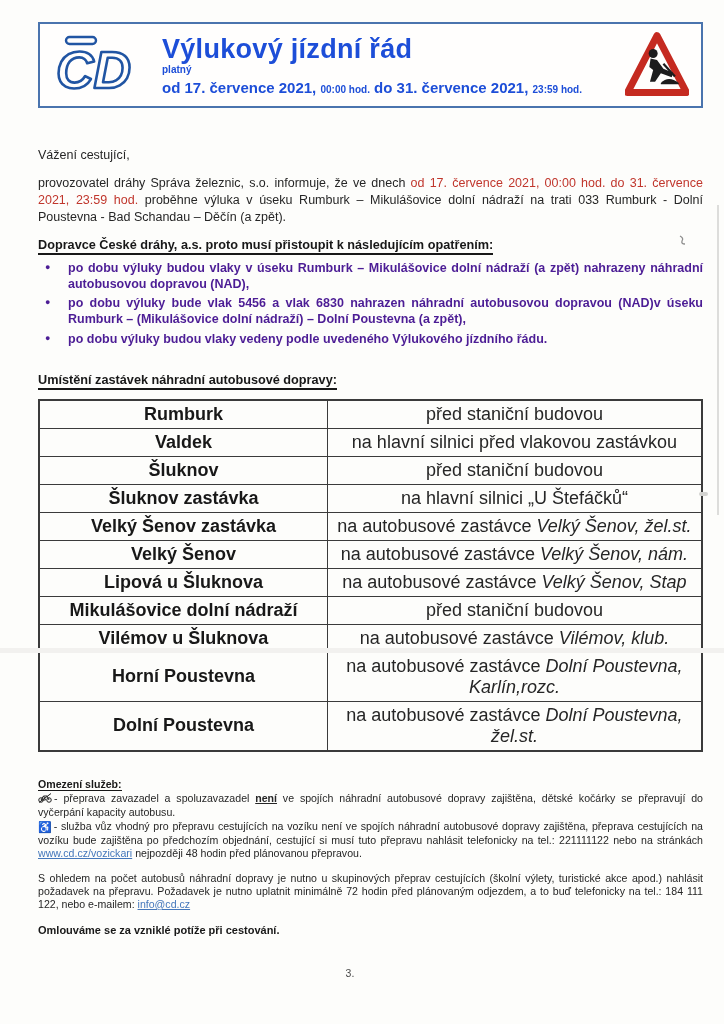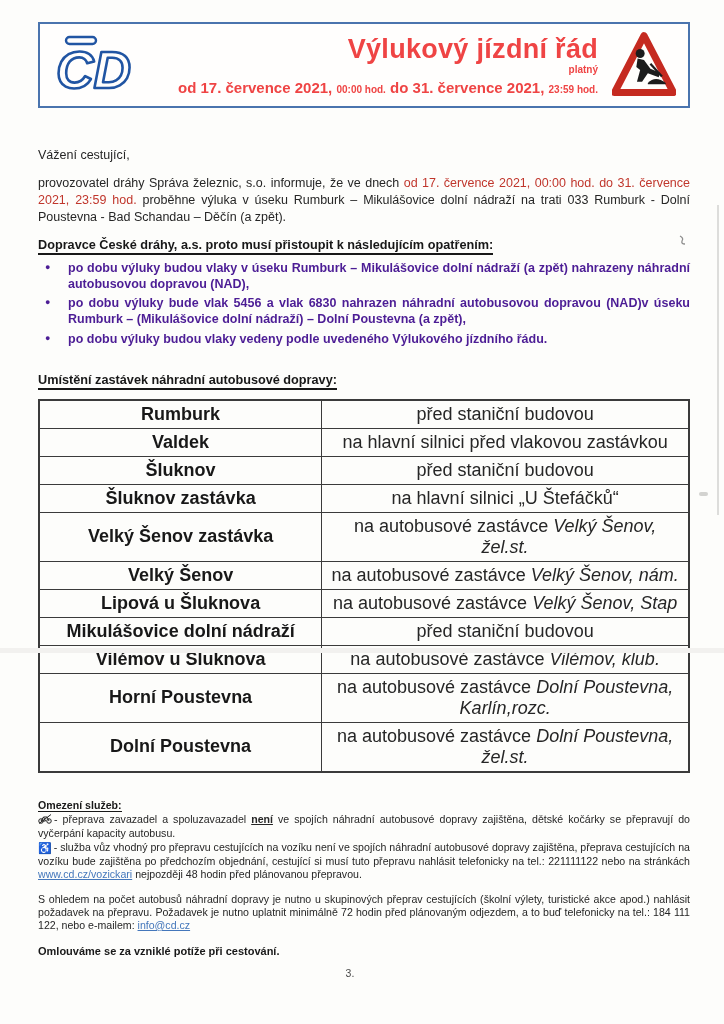--- a/index.html
+++ b/index.html
@@ -5,32 +5,32 @@
   html,body { margin:0; padding:0; background:#efefef; }
   .sheet {
     position:relative;
     width:724px; height:1024px;
     margin:0 auto;
     background:#fdfdfb;
     font-family:"Liberation Sans", sans-serif;
     color:#262626;
     overflow:hidden;
   }
-  .content { padding:22px 34px 0 38px; }
+  .content { padding:22px 21px 0 38px; }
 
   
   .header-box {
     border:2px solid #4a74ae;
     height:82px;
     display:flex; align-items:center;
     padding:0 12px;
     background:#fffefd;
   }
   .logo-wrap { width:110px; display:flex; align-items:center; justify-content:flex-start; }
-  .header-center { flex:1; text-align:right; color:#ef4444; line-height:1.05; }
+  .header-center { flex:1; text-align:left; color:#1d4ed8; line-height:1.05; }
   .hdr-title { font-size:27px; font-weight:bold; letter-spacing:.3px; }
   .hdr-sub { font-size:10px; font-weight:bold; margin-top:2px; }
   .hdr-dates { font-size:15px; font-weight:bold; margin-top:4px; }
   .hdr-dates .tsmall { font-size:10px; }
   .warn-wrap { width:78px; display:flex; justify-content:flex-end; }
 
   
   .salutation { margin-top:40px; font-size:12.5px; }
   .para {
     margin-top:13px; font-size:12.5px; line-height:1.35;

